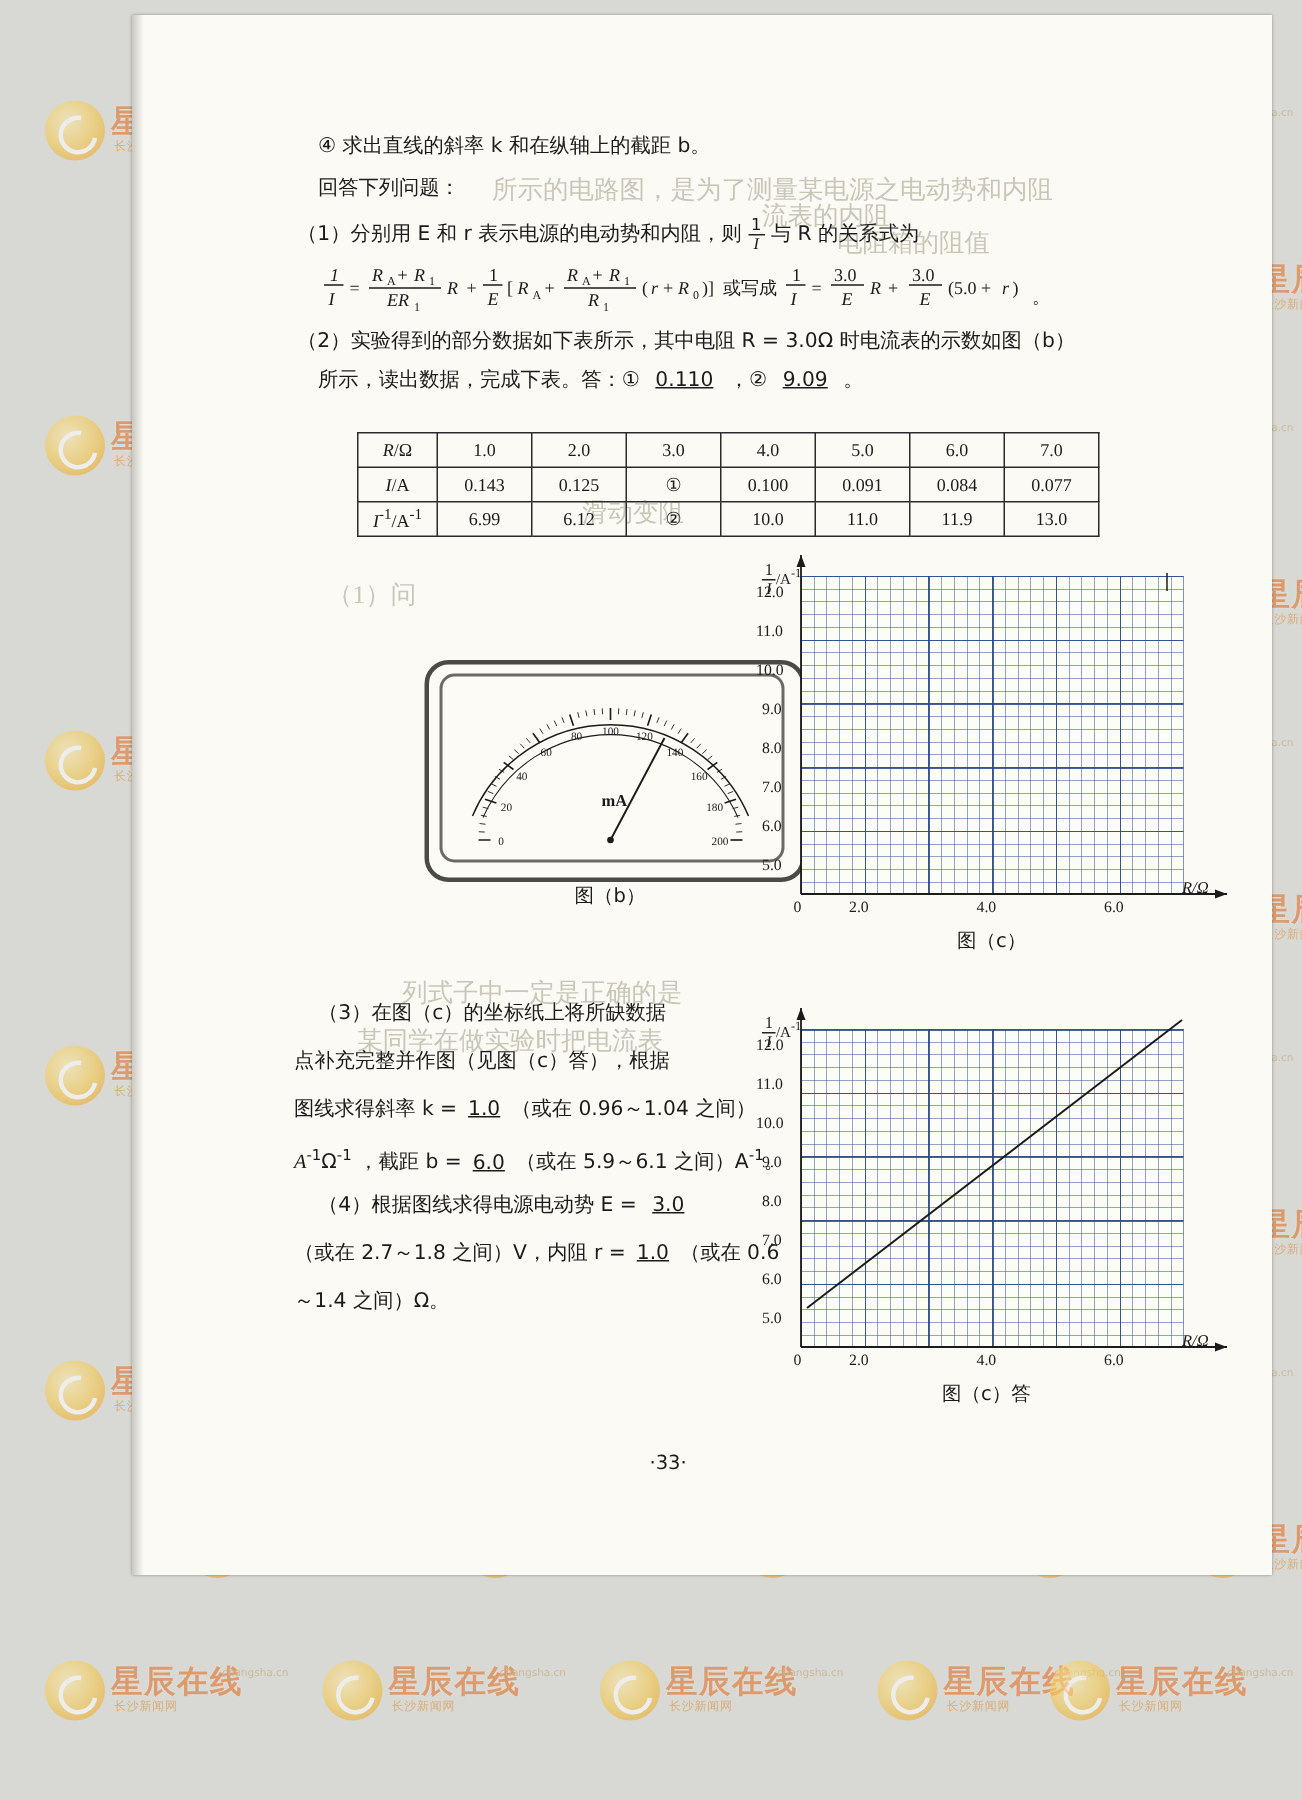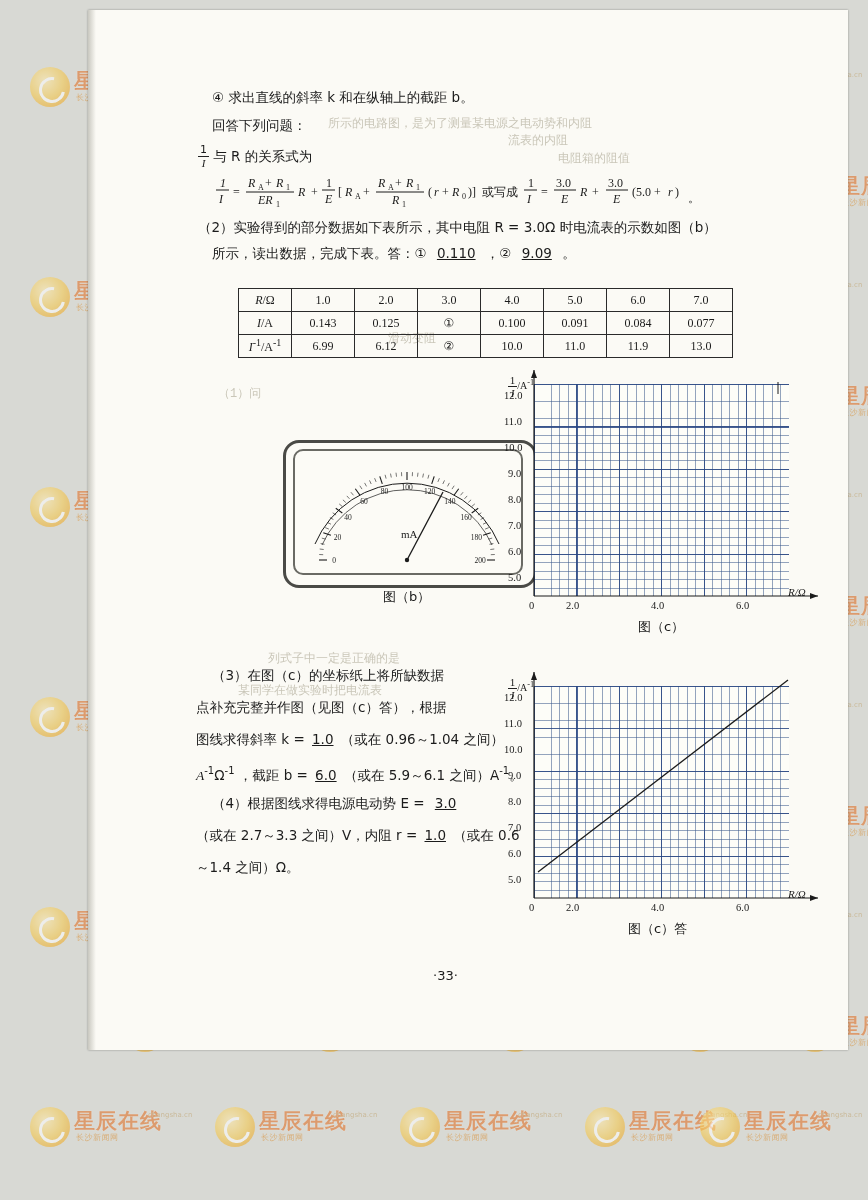--- a/index.html
+++ b/index.html
@@ -63,42 +63,42 @@
   #datatable{position:absolute;left:150px;top:278px;border-collapse:collapse;font-size:12px;}
   #datatable td{border:1px solid #2a2a2a;padding:2px 0;text-align:center;height:18px;}
   #datatable td.hd{width:52px;}
   #datatable td.cl{width:62px;}
 
   
   #meter{position:absolute;left:195px;top:430px;width:250px;height:165px;}
   .meter-outer{position:absolute;left:0;top:0;width:248px;height:142px;border:3px solid #4a4a46;border-radius:16px;background:#fcfbf6;}
   .meter-inner{position:absolute;left:10px;top:9px;width:226px;height:122px;border:2px solid #6a6a64;border-radius:10px;}
   #scalearc{position:absolute;left:12px;top:12px;}
-  .meter-label{position:absolute;left:118px;top:88px;font-size:11px;font-family:"Liberation Serif",serif;}
+  .meter-label{position:absolute;left:118px;top:88px;font-size:11px;font-family:"Liberation Serif",serif;font-weight:bold;}
   .figcap{position:absolute;font-size:13px;font-family:"DejaVu Sans",sans-serif;}
 
   
   .graph{position:absolute;}
   .gridbox{position:absolute;background:
       repeating-linear-gradient(to right, rgba(60,90,140,.55) 0 0.6px, transparent 0.6px 8.5px),
       repeating-linear-gradient(to bottom, rgba(60,90,140,.55) 0 0.6px, transparent 0.6px 8.5px),
       #fdfdf8;
   }
   .gridbox:after{
     content:"";position:absolute;left:0;top:0;width:100%;height:100%;
     background:
       repeating-linear-gradient(to right, rgba(40,70,130,.85) 0 1px, transparent 1px 42.5px),
       repeating-linear-gradient(to bottom, rgba(40,70,130,.85) 0 1px, transparent 1px 42.5px);
   }
   .axisnum{position:absolute;font-size:10.5px;font-family:"Liberation Serif",serif;text-align:right;}
   .axislbl{position:absolute;font-size:11px;font-family:"Liberation Serif",serif;font-style:italic;}
 
   #pagenum{position:absolute;left:345px;top:958px;font-size:13px;font-family:"DejaVu Sans",sans-serif;}
 
-  .ghost{position:absolute;color:#b9b5a4;font-size:12px;font-family:Liberation Mono, monospace;opacity:.75;white-space:nowrap;}
+  .ghost{position:absolute;color:#b9b5a4;font-size:17px;font-family:Liberation Serif, serif;opacity:.75;white-space:nowrap;}
 </style>
 </head>
 <body>
 
 <div id="wm">
     <div class="wm" style="left: 30px; top: 65px;">
       <div class="ball"></div>
       <div class="txt">星辰在线</div>
       <div class="sub">长沙新闻网</div>
       <div class="cc">changsha.cn</div>
@@ -437,20 +437,21 @@
 
     <div class="line cn" style="left:124px;top:78px;">
       <span>④ 求出直线的斜率 k 和在纵轴上的截距 b。</span>
     </div>
 
     <div class="line cn" style="left:124px;top:106px;">
       <span>回答下列问题：</span>
     </div>
 
     <div class="line cn" style="left:110px;top:134px;">
+      <span>（1）分别用 E 和 r 表示电源的电动势和内阻，则</span>
       <span class="frac"><span class="num">1</span><span class="den it">I</span></span>
       <span>与 R 的关系式为</span>
     </div>
 
     <div style="position:absolute;left:128px;top:162px;width:600px;height:34px;font-size:12px;">
       <svg width="600" height="36" viewBox="0 0 600 36">
         <g font-family="Liberation Serif, serif" font-size="12" fill="#1b1b1b">
 
           <text x="4" y="15" font-style="italic">1</text>
             <line x1="0" y1="18" x2="13" y2="18" stroke="#1b1b1b"></line>
@@ -711,21 +712,21 @@
       <span class="it">A</span><sup class="sm">-1</sup><span>Ω</span><sup class="sm">-1</sup>
       <span>，截距 b =</span>
       <span class="u" style="padding:0 3px;">6.0</span>
       <span>（或在 5.9～6.1 之间）A</span><sup class="sm">-1</sup><span>。</span>
     </div>
     <div class="line cn" style="left:124px;top:784px;">
       <span>（4）根据图线求得电源电动势 E =</span>
       <span class="u" style="padding:0 6px;">3.0</span>
     </div>
     <div class="line cn" style="left:108px;top:816px;">
-      <span>（或在 2.7～3.3 之间）V，内阻 r =</span>
+      <span>（或在 2.7～1.8 之间）V，内阻 r =</span>
       <span class="u" style="padding:0 3px;">1.0</span>
       <span>（或在 0.6</span>
     </div>
     <div class="line cn" style="left:108px;top:848px;">
       <span>～1.4 之间）Ω。</span>
     </div>
 
     <div id="pagenum">·33·</div>
   </div>
 </div>

